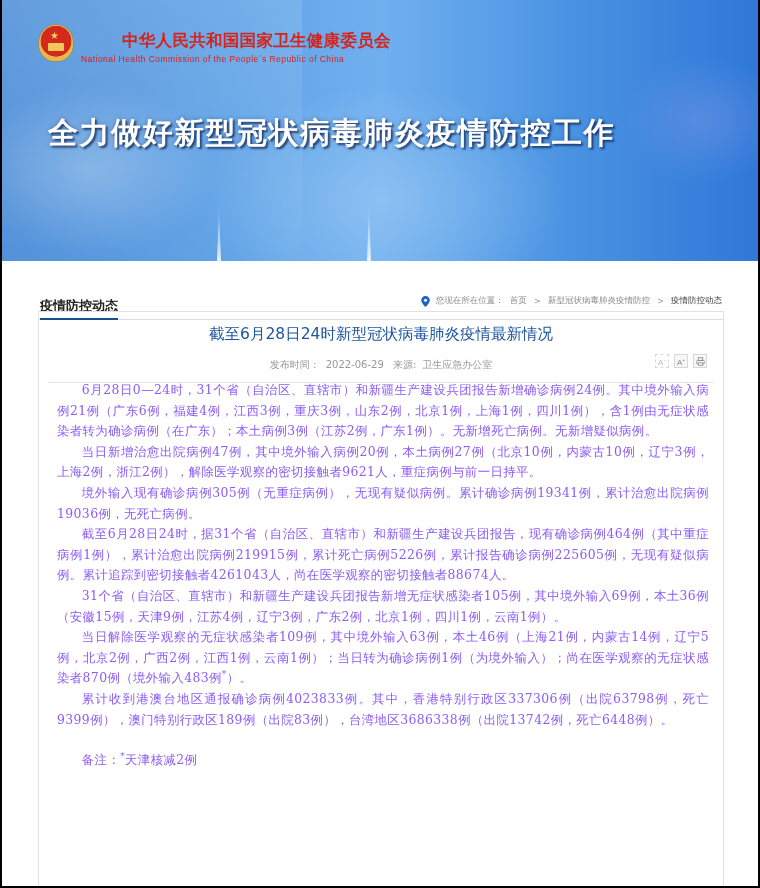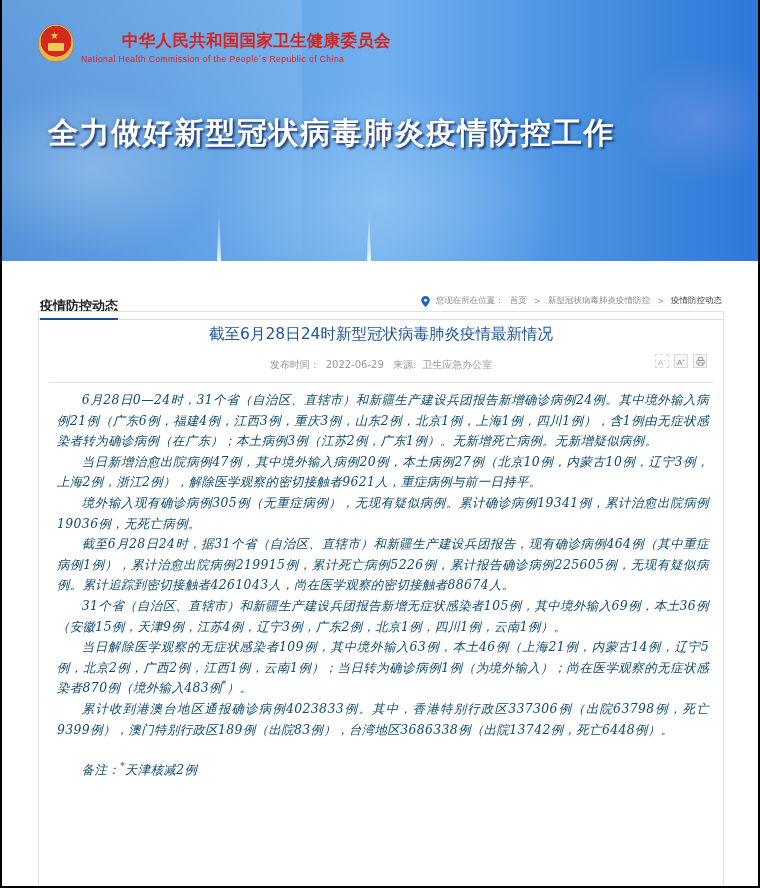--- a/index.html
+++ b/index.html
@@ -94,24 +94,24 @@
   .tool {
     width: 14px; height: 14px; border: 1px solid #d8d8d8; background: #f7f7f7;
     font-size: 8px; color: #888; display: flex; align-items: center; justify-content: center;
     font-family: "Liberation Sans", sans-serif;
   }
   .tool.dashed { border-style: dashed; background: #fff; color: #bbb; }
   .rule {
     position: absolute; left: 10px; width: 664px; top: 70px; height: 1px; background: #e3e3e3;
   }
   .body {
-    position: absolute; left: 18px; top: 78px; width: 652px;
+    position: absolute; left: 18px; top: 68px; width: 652px;
     font-family: "DejaVu Serif", "Liberation Serif", serif;
-    font-size: 12.4px; line-height: 20.6px; color: #0c4a6e;
-    text-align: justify; letter-spacing: 0.4px; font-style: italic;
+    font-size: 12.4px; line-height: 20.6px; color: #8b5cf6;
+    text-align: justify; letter-spacing: 0.4px;
   }
   .body p { text-indent: 2em; }
   .body p.note { margin-top: 20px; }
   .body sup { font-size: 9px; line-height: 0; }
 </style>
 </head>
 <body>
 
 <div class="frame">
 

